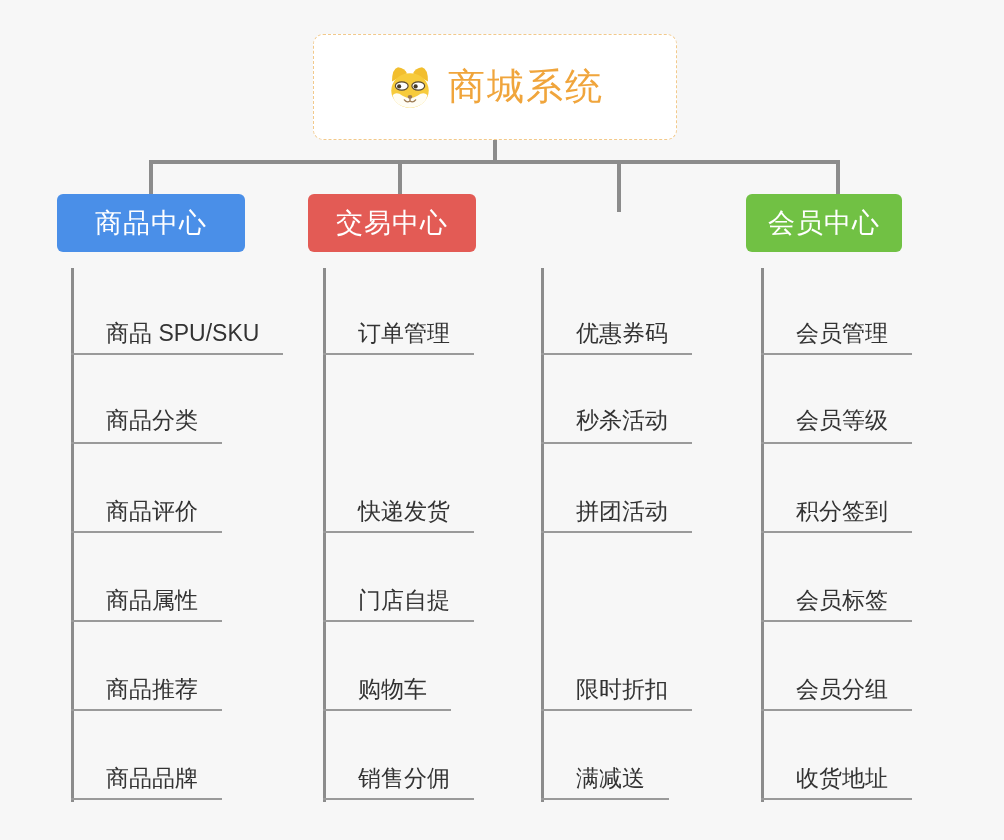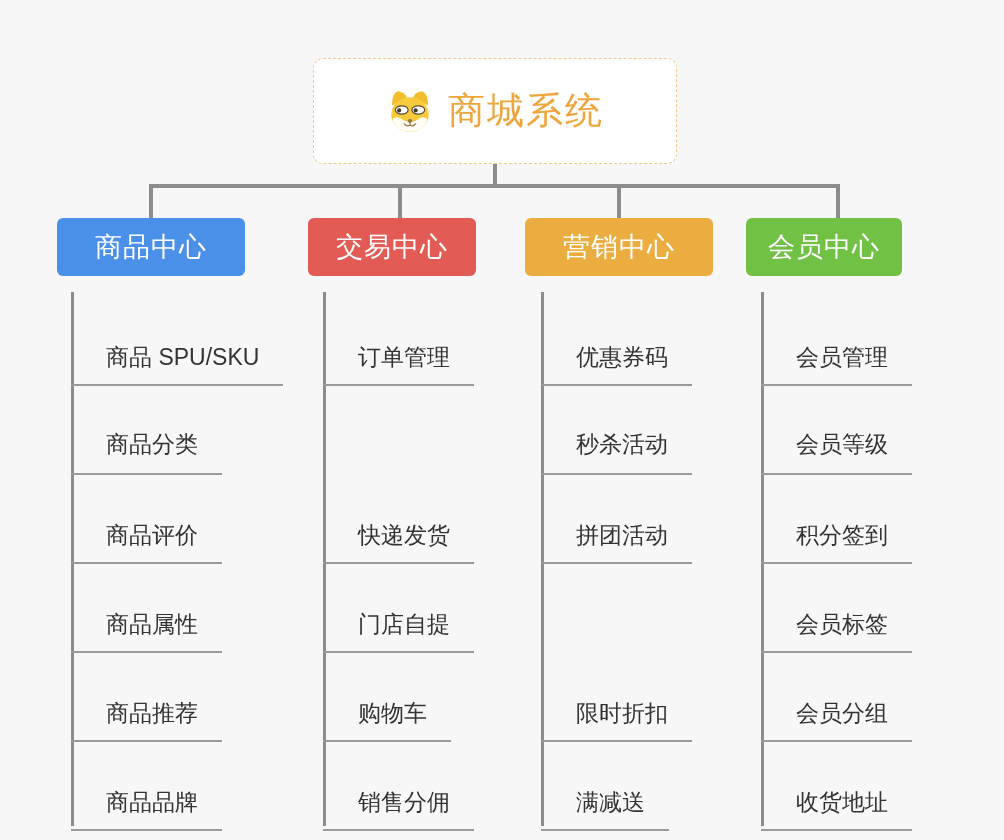--- a/index.html
+++ b/index.html
@@ -2,21 +2,21 @@
 <html><head>
 <meta charset="utf-8">
 <style>
   html,body{margin:0;padding:0;}
   body{
     width:1004px;height:840px;
     background:#F7F7F7;
     font-family:"Liberation Sans","DejaVu Sans",sans-serif;
     position:relative;overflow:hidden;
   }
-  .canvas{position:absolute;inset:0;margin-top:24px;}
+  .canvas{position:absolute;inset:0;}
 
   
   .root-node{
     position:absolute;left:313px;top:34px;width:364px;height:106px;
     background:#FFFFFF;
     border:1px dashed #F2C98B;
     border-radius:10px;
     display:flex;align-items:center;justify-content:center;gap:14px;
     box-sizing:border-box;
   }
@@ -45,21 +45,21 @@
   }
   .branch-header.b0{left:57px;width:188px;background:#4A8FE8;}
   .branch-header.b1{left:308px;width:168px;background:#E35B55;}
   .branch-header.b2{left:525px;width:188px;background:#EBAD3F;}
   .branch-header.b3{left:746px;width:156px;background:#71C144;}
 
   
   .item{
     position:absolute;
     line-height:30px;font-size:23px;color:#333333;
-    padding:0 24px 12px 35px;
+    padding:0 24px 5px 35px;
     border-bottom:2px solid #9A9A9A;
     white-space:nowrap;
   }
   .item.c0{left:71px;} .item.c1{left:323px;} .item.c2{left:541px;} .item.c3{left:761px;}
   .item.r0{top:318px;} .item.r1{top:407px;font-family:Liberation Mono, monospace;} .item.r2{top:496px;}
   .item.r3{top:585px;} .item.r4{top:674px;} .item.r5{top:763px;}
 </style>
 </head>
 <body>
 
@@ -83,21 +83,20 @@
 
   <div class="conn root-stub"></div>
   <div class="conn top-rail round"></div>
   <div class="conn drop d0"></div>
   <div class="conn drop d1"></div>
   <div class="conn drop d2"></div>
   <div class="conn drop d3"></div>
 
   <div class="branch-header b0" style="background: rgb(74, 143, 232);">商品中心</div>
   <div class="branch-header b1" style="background: rgb(227, 91, 85);">交易中心</div>
-  <div class="branch-header b2" style="background: rgb(235, 173, 63);">营销中心</div>
   <div class="branch-header b3" style="background: rgb(113, 193, 68);">会员中心</div>
 
   <div class="conn trunk t0"></div>
   <div class="conn trunk t1"></div>
   <div class="conn trunk t2"></div>
   <div class="conn trunk t3"></div>
 
   <div class="item c0 r0">商品 SPU/SKU</div>
   <div class="item c0 r1">商品分类</div>
   <div class="item c0 r3">商品属性</div>

